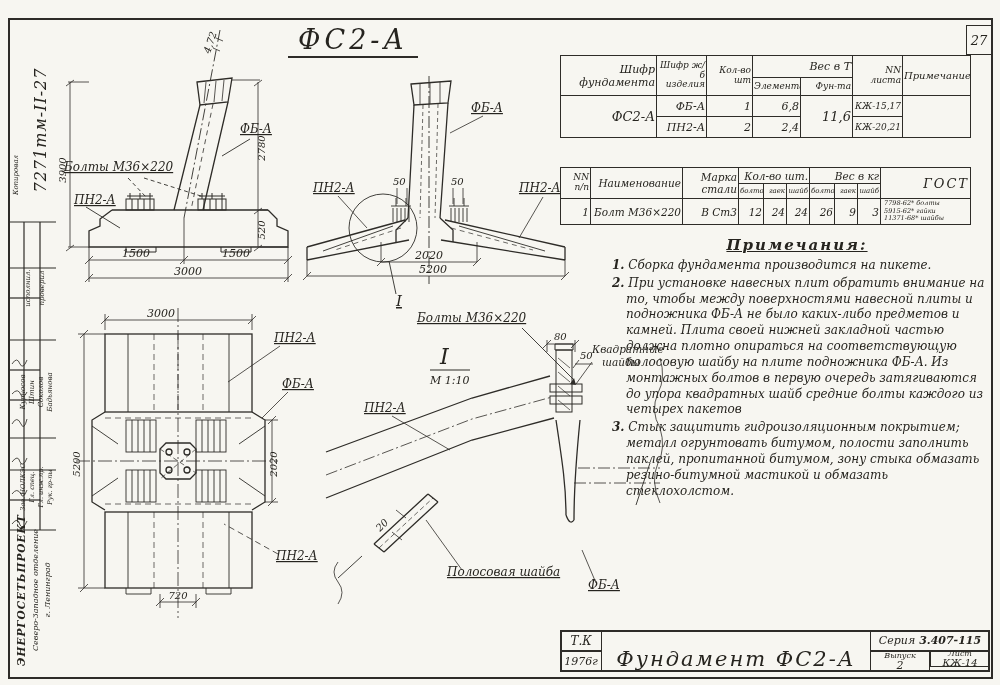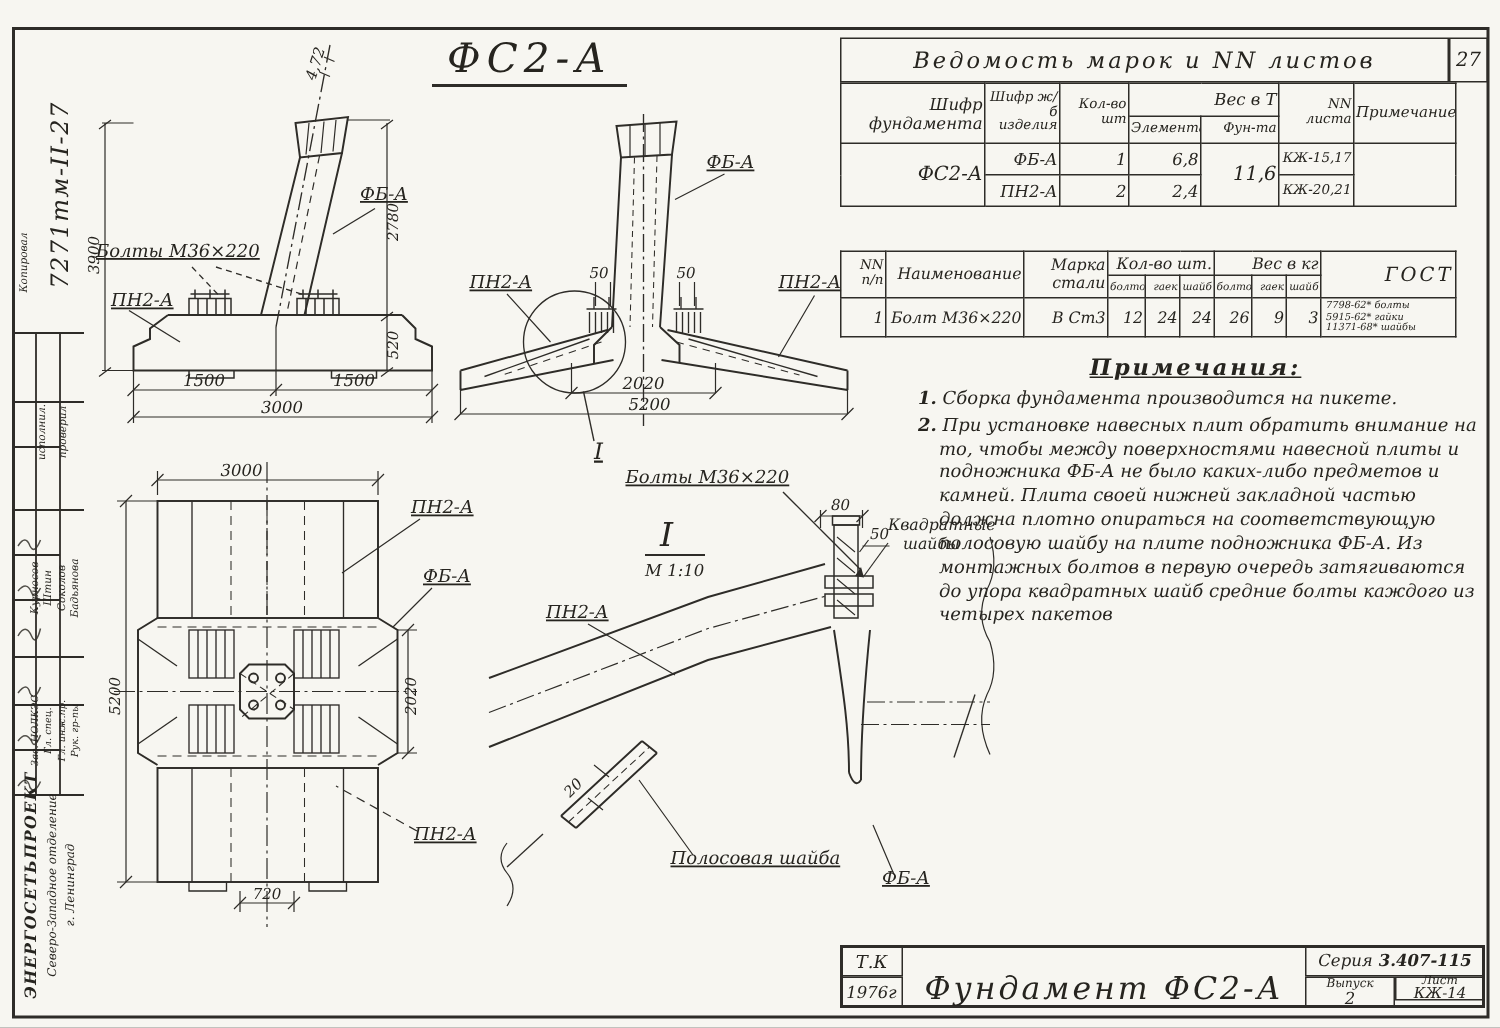--- a/index.html
+++ b/index.html
@@ -97,21 +97,20 @@
   <div class="vtext" style="left:32px; top:487px; font-size:6.5px;">Гл. спец.</div>
   <div class="vtext" style="left:41px; top:487px; font-size:6.5px;">Гл. инж.пр.</div>
   <div class="vtext" style="left:50px; top:487px; font-size:6.5px;">Рук. гр-пы</div>
 
   <div class="vtext" style="left:21px; top:590px; font-size:10.5px; font-weight:bold; letter-spacing:1px;">ЭНЕРГОСЕТЬПРОЕКТ</div>
   <div class="vtext" style="left:35px; top:590px; font-size:8px;">Северо-Западное отделение</div>
   <div class="vtext" style="left:47px; top:590px; font-size:8px;">г. Ленинград</div>
 
   <div class="sheet-title">ФС2-А</div>
 
-  <div class="box" style="left:560px; top:25px; width:406px; height:30px; font-size:15px; letter-spacing:2px;">Ведомость марок и NN листов</div>
   <div class="box" style="left:966px; top:25px; width:26px; height:30px; font-size:13px;">27</div>
 
   <table class="tbl" style="left:560px; top:55px; width:410px; font-size:11px;">
     <colgroup>
       <col style="width:96px">
         <col style="width:50px">
         <col style="width:46px">
       <col style="width:48px">
         <col style="width:52px">
         <col style="width:50px">
@@ -201,20 +200,24 @@
   <div class="notes">
     <div class="notes-title">Примечания:</div>
     <div class="note">
       <span class="nnum">1.</span>
       <span>Сборка фундамента производится на пикете.</span>
     </div>
     <div class="note">
       <span class="nnum">2.</span>
       <span>При установке навесных плит обратить внимание на то, чтобы между поверхностями навесной плиты и подножника ФБ-А не было каких-либо предметов и камней. Плита своей нижней закладной частью должна плотно опираться на соответствующую полосовую шайбу на плите подножника ФБ-А. Из монтажных болтов в первую очередь затягиваются до упора квадратных шайб средние болты каждого из четырех пакетов</span>
     </div>
+    <div class="note">
+      <span class="nnum">3.</span>
+      <span>Стык защитить гидроизоляционным покрытием; металл огрунтовать битумом, полости заполнить паклей, пропитанной битумом, зону стыка обмазать резино-битумной мастикой и обмазать стеклохолстом.</span>
+    </div>
   </div>
 
   <svg style="left:56px; top:20px;" width="256" height="278" viewBox="0 0 256 278">
     <g stroke="#2e2c28" stroke-width="1.3" fill="none">
       <path d="M164,10 L128,198" stroke-dasharray="12 3 2 3" stroke-width="0.9"></path>
       <path d="M141,62 L176,58 L172,82 L144,85 Z"></path>
       <path d="M150,62 L148,83 M160,61 L158,82 M168,60 L166,81" stroke-width="0.8"></path>
       <path d="M144,85 L118,190 M172,82 L147,190"></path>
       <path d="M157,84 L135,190" stroke-dasharray="5 4" stroke-width="0.8"></path>
       <path d="M56,190 L212,190"></path>

